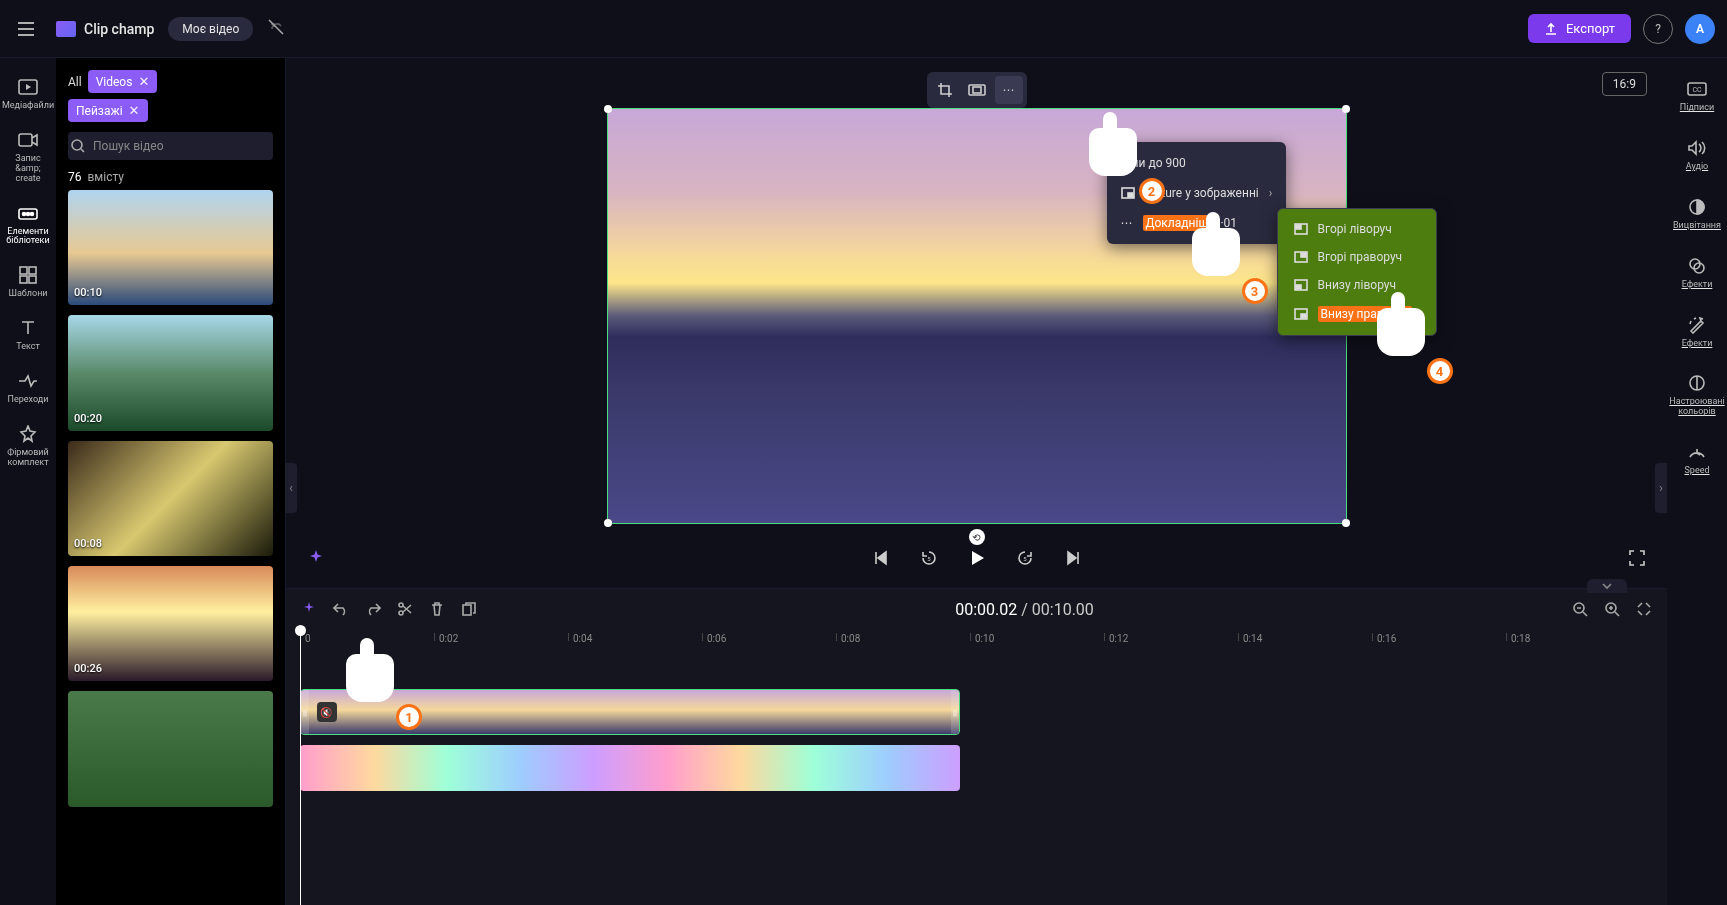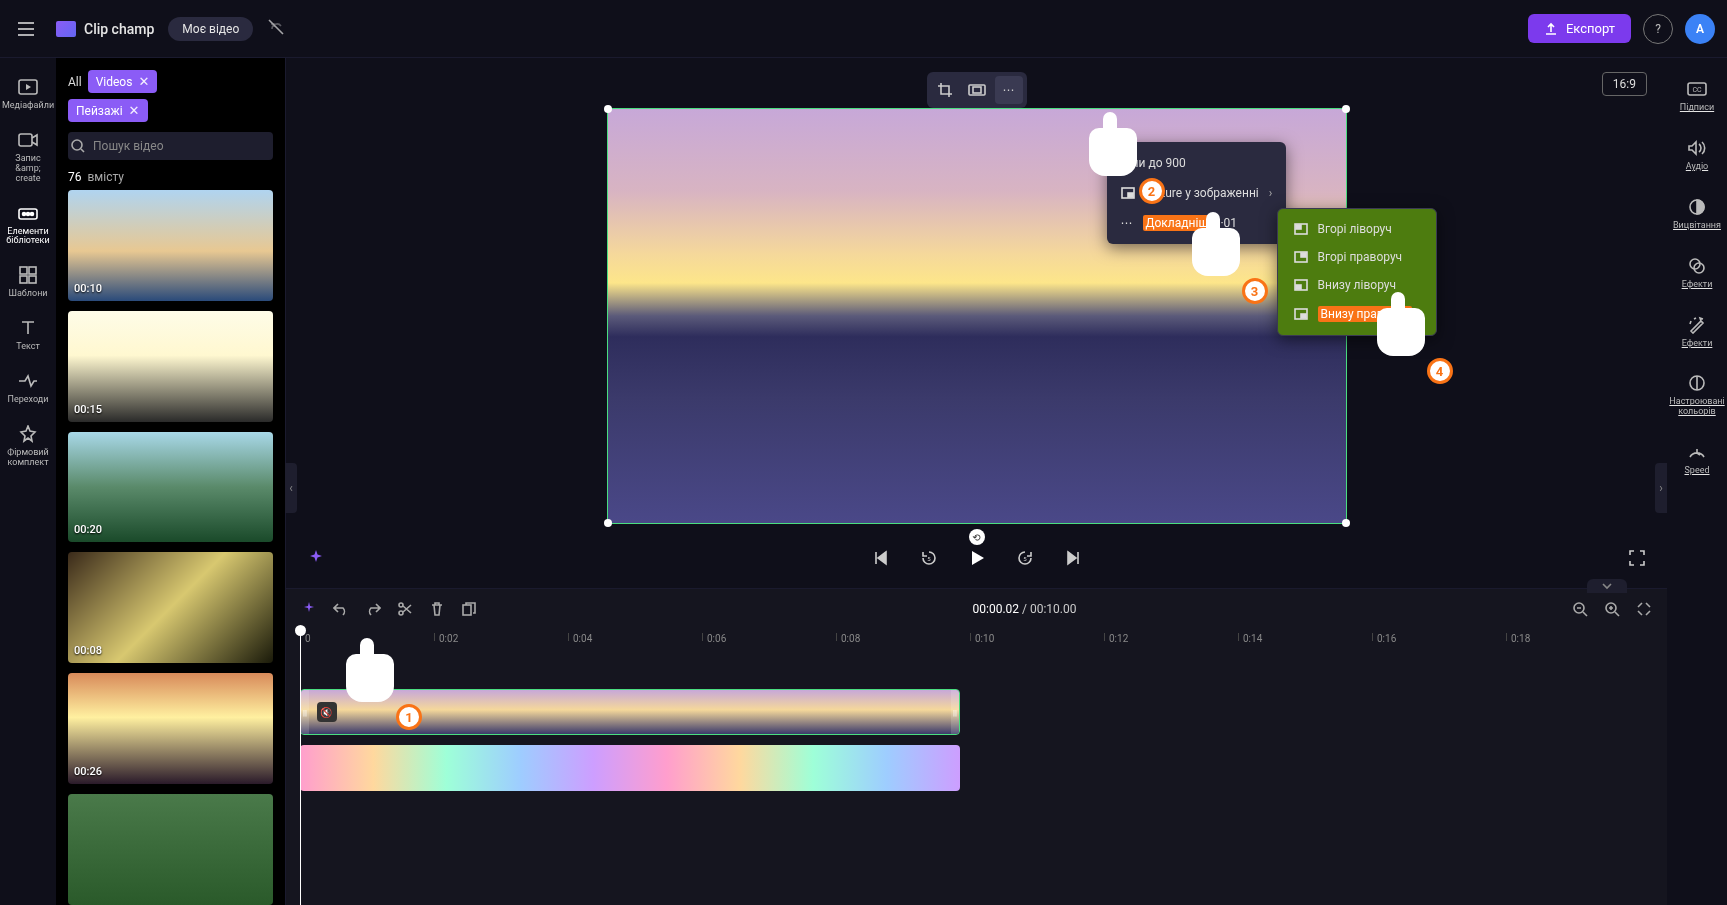--- a/index.html
+++ b/index.html
@@ -148,21 +148,21 @@
 
 .playback { height:40px; display:flex; align-items:center; justify-content:center; gap:28px; color:#ccc; position:relative;}
 .playback .ai-btn { position:absolute; left:20px; color:#8b5cf6; }
 .playback .full { position:absolute; right:20px;}
 .play-ico { cursor:pointer; width:20px; height:20px; display:flex; align-items:center; justify-content:center;}
 
 
 .timeline-area { flex:1; background:#15151f; border-top:1px solid #1a1a2e; display:flex; flex-direction:column; position:relative;}
 .tl-toolbar { height:40px; display:flex; align-items:center; padding:0 14px; gap:14px; color:#aaa;}
 .tl-toolbar .spacer{flex:1;}
-.tl-time { font-size:12px; color:#ccc;}
+.tl-time { font-size:16px; color:#ccc;}
 .tl-time .cur{color:#fff;}
 .tl-ico { cursor:pointer; width:18px; height:18px; display:flex; align-items:center; justify-content:center;}
 .tl-collapse { position:absolute; top:-10px; right:40px; width:40px; height:14px; background:#1e1e2e; border-radius:6px 6px 0 0; display:flex; align-items:center; justify-content:center; color:#888; cursor:pointer;}
 
 .ruler { height:20px; position:relative; padding-left:14px;}
 .ruler .tick { position:absolute; top:4px; font-size:10px; color:#888; border-left:1px solid #444; padding-left:4px; height:8px;}
 .playhead { position:absolute; top:0; bottom:0; width:1px; background:#fff; left:14px; z-index:5;}
 .playhead::before { content:''; position:absolute; top:-4px; left:-5px; width:11px; height:11px; background:#fff; border-radius:50%;}
 
 .tracks { padding:40px 14px 14px 14px; display:flex; flex-direction:column; gap:10px; position:relative;}
@@ -308,23 +308,20 @@
         <span style="color:#888;">Пошук відео</span>
       </div>
     </div>
     <div class="media-count">
       <span class="n">76</span>
       <span>вмісту</span>
     </div>
     <div class="thumbs" id="thumbs">
         <div class="thumb" style="background: linear-gradient(rgb(176, 212, 240) 0%, rgb(232, 200, 146) 55%, rgb(42, 74, 122) 100%);">
           <div class="dur">00:10</div>
-        </div>
-        <div class="thumb" style="background: linear-gradient(rgb(254, 252, 232) 0%, rgb(255, 248, 208) 40%, rgb(42, 42, 42) 100%);">
-          <div class="dur">00:15</div>
         </div>
         <div class="thumb" style="background: linear-gradient(rgb(168, 216, 232) 0%, rgb(90, 138, 106) 50%, rgb(26, 74, 42) 100%);">
           <div class="dur">00:20</div>
         </div>
         <div class="thumb" style="background: linear-gradient(135deg, rgb(58, 42, 26) 0%, rgb(216, 200, 112) 50%, rgb(26, 26, 10) 100%);">
           <div class="dur">00:08</div>
         </div>
         <div class="thumb" style="background: linear-gradient(rgb(216, 138, 90) 0%, rgb(255, 240, 160) 40%, rgb(42, 26, 42) 100%);">
           <div class="dur">00:26</div>
         </div>

